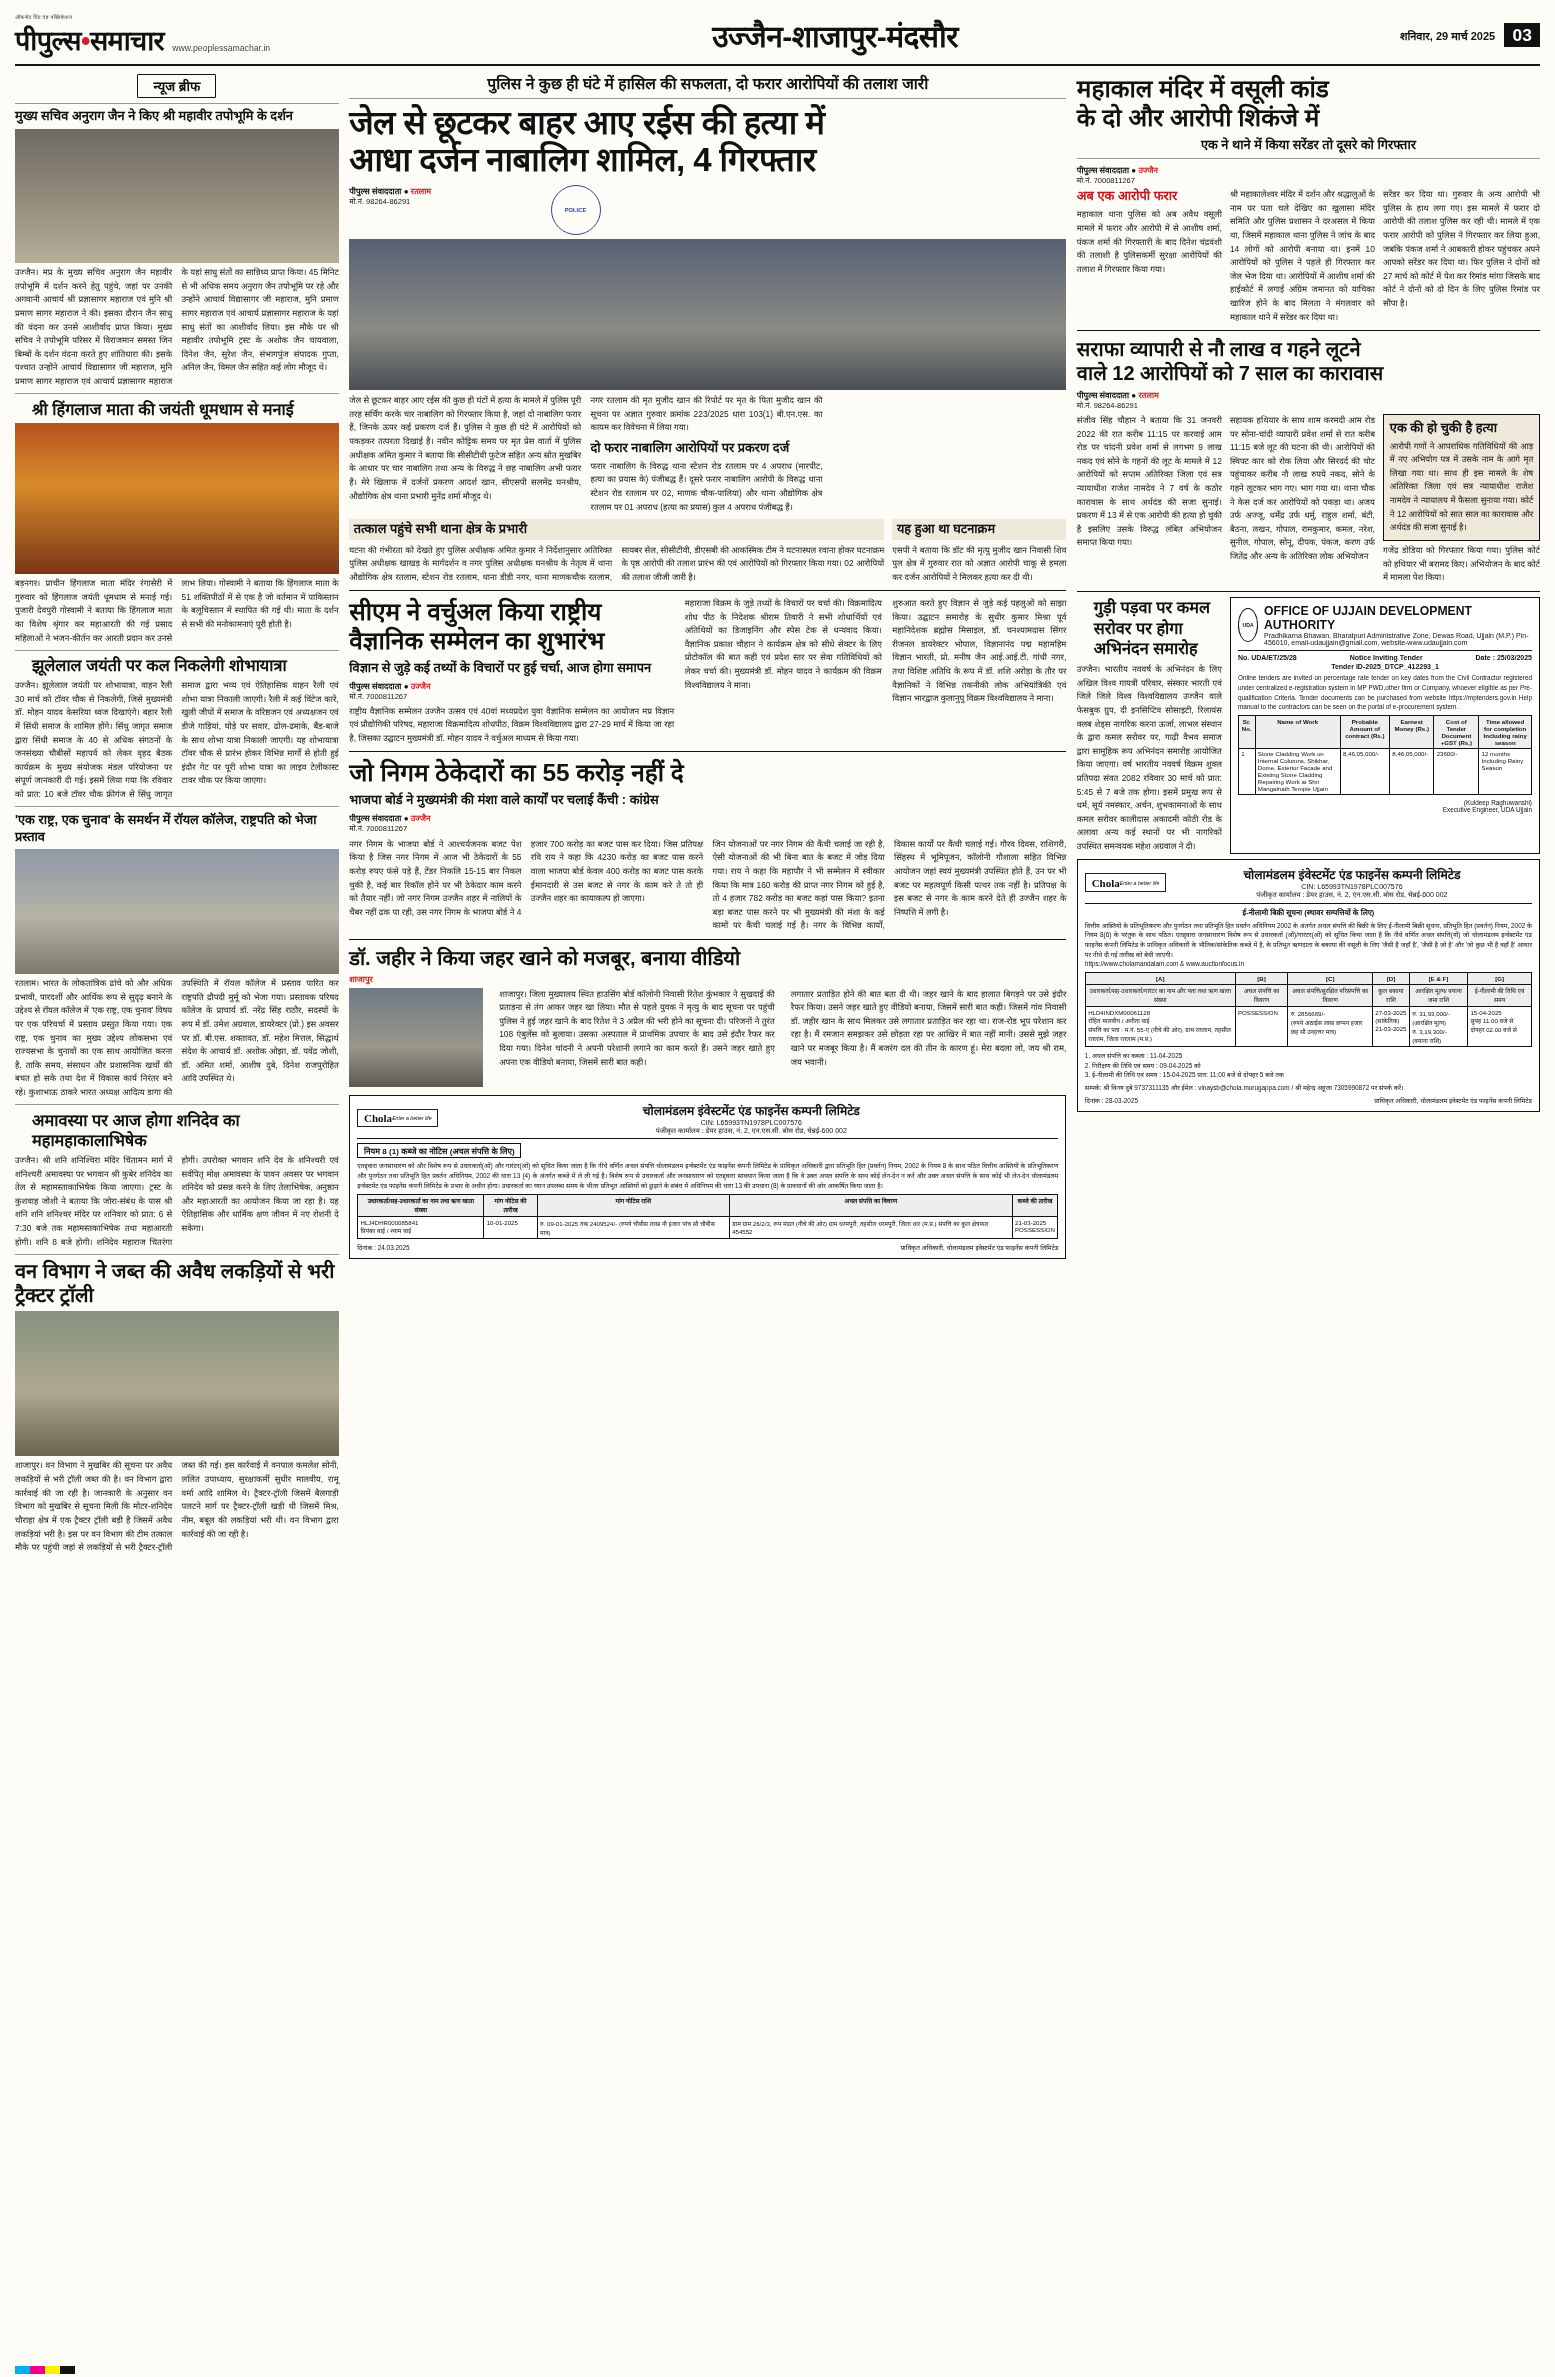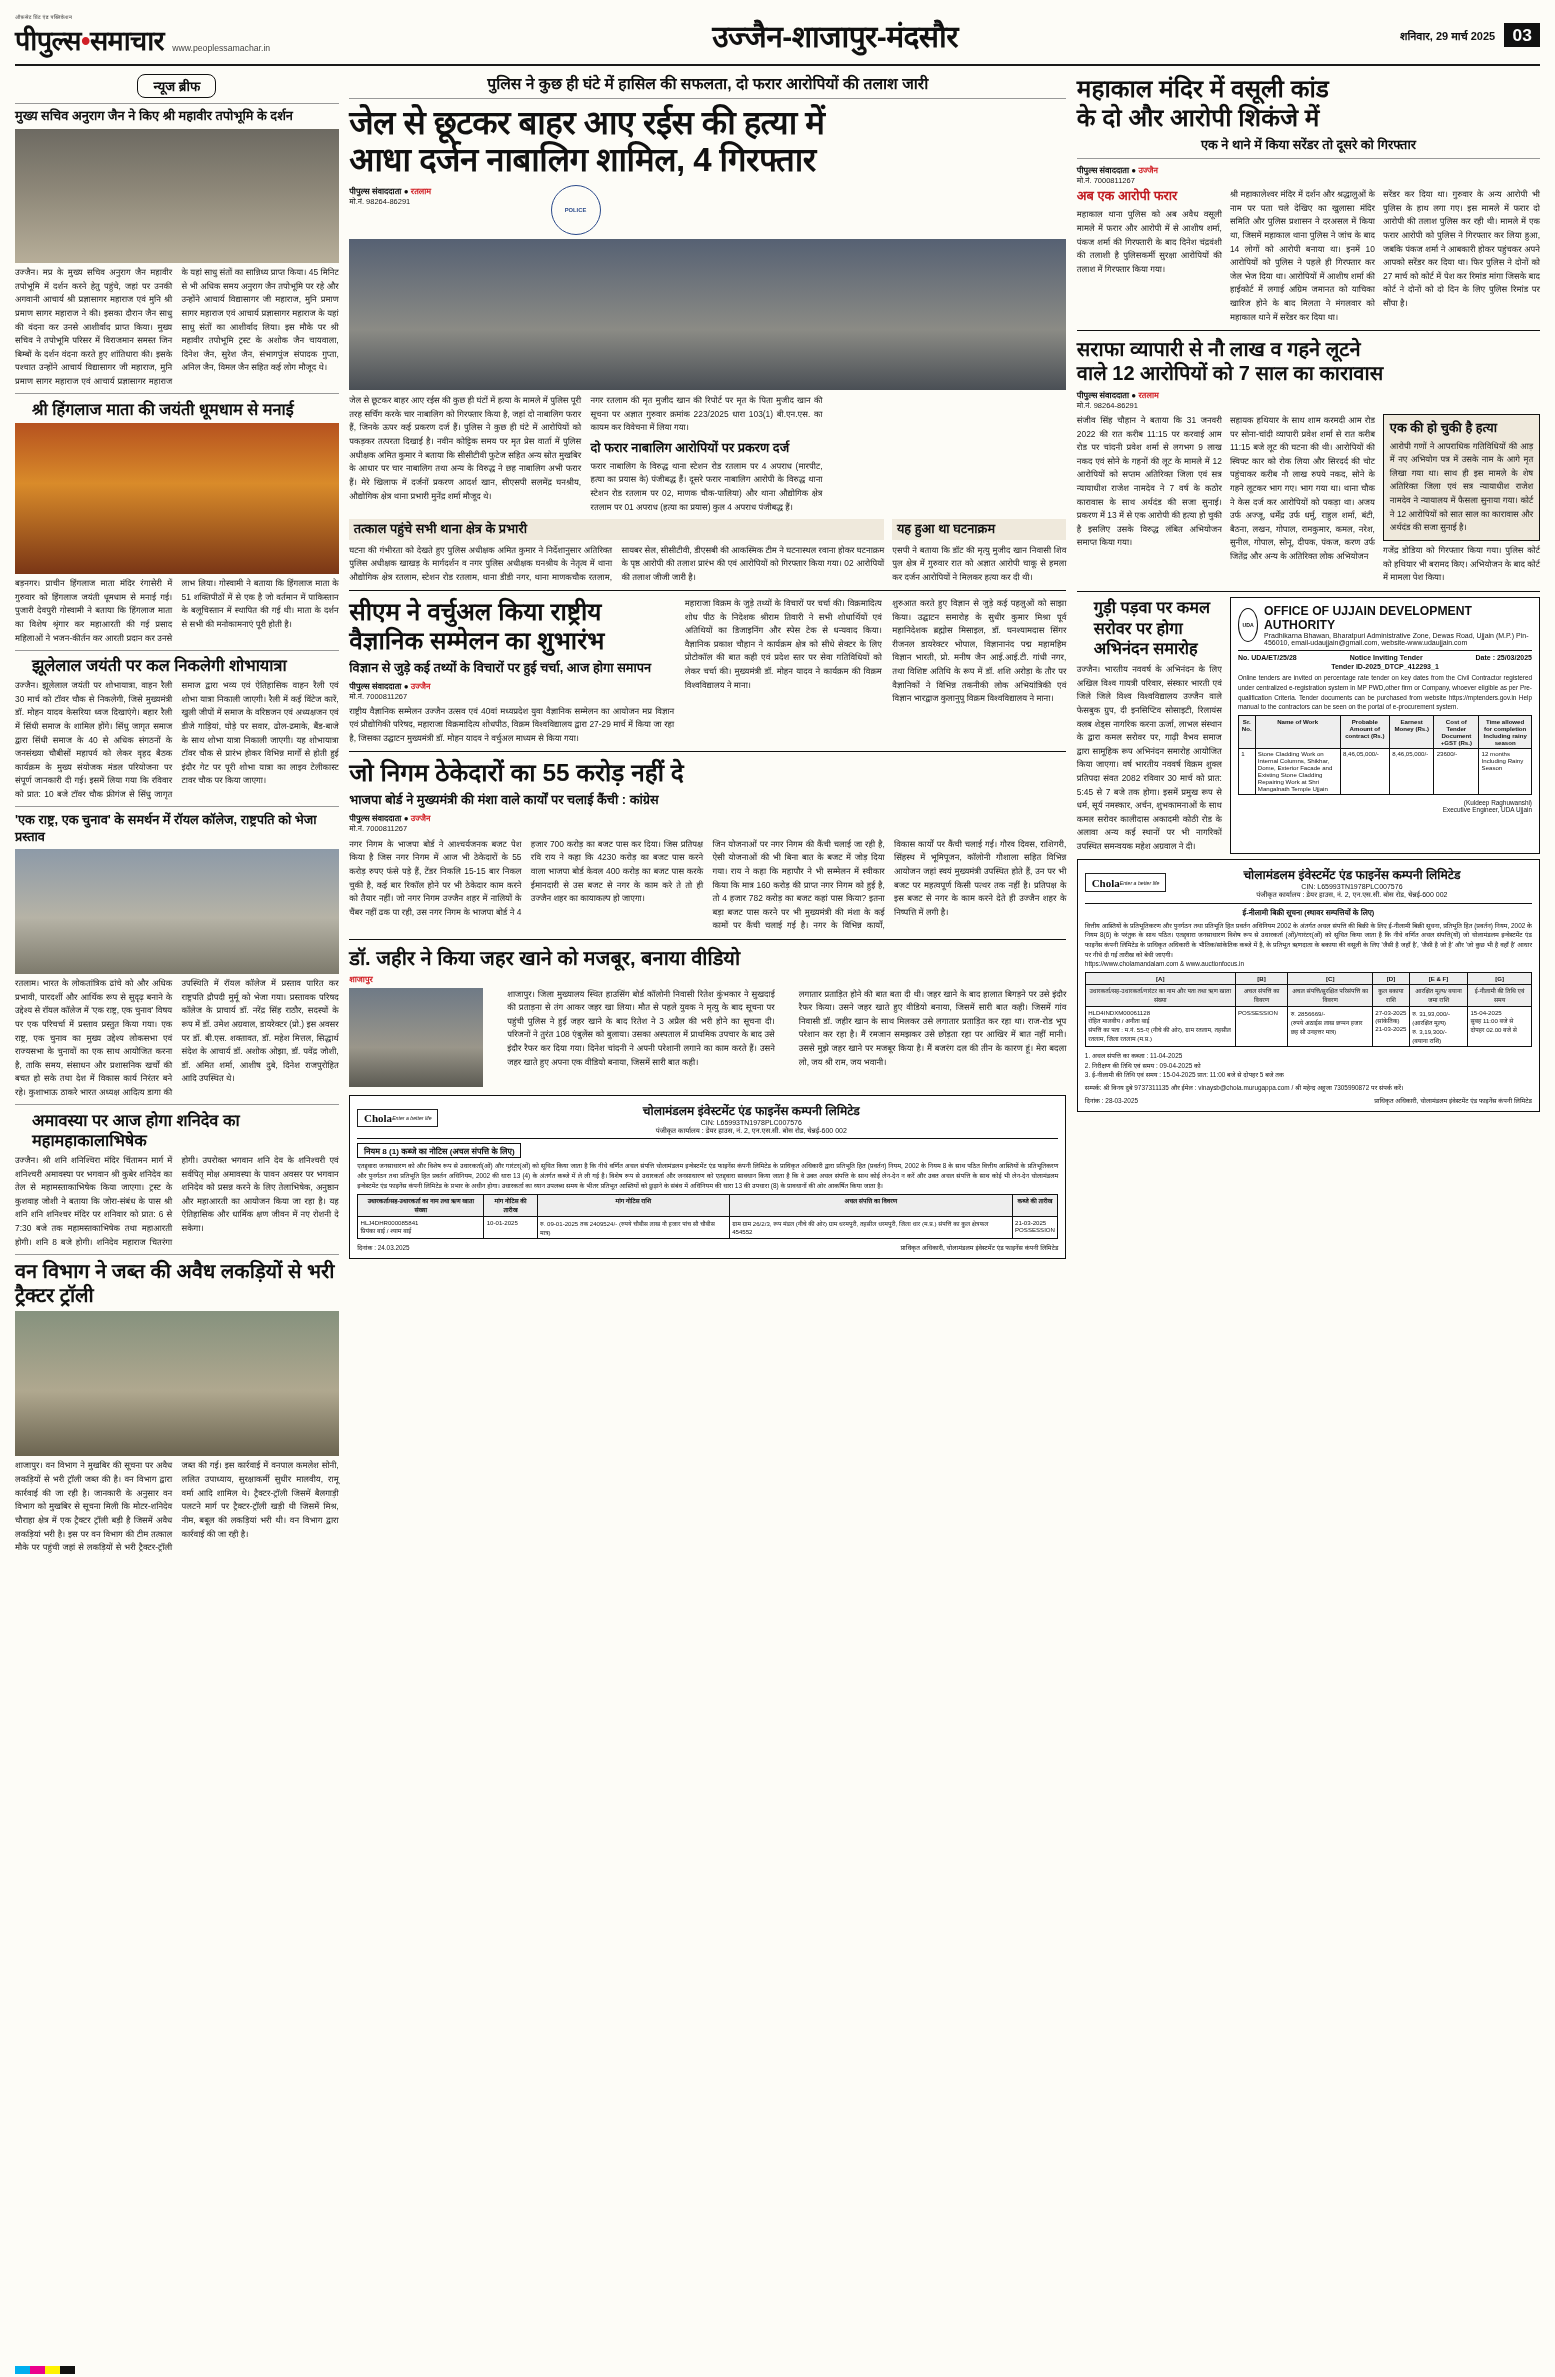--- a/index.html
+++ b/index.html
@@ -41,21 +41,21 @@
   .h-xl { font-size:24.4px; font-weight:bold; line-height:1.2; }
   .h-l  { font-size:20px; font-weight:bold; line-height:1.2; }
   .h-m  { font-size:16.3px; font-weight:bold; line-height:1.25;margin-left:17px; }
   .h-s  { font-size:12.8px; font-weight:bold; line-height:1.3; }
   .body-txt { font-size:8.4px; line-height:1.62; text-align:justify; color:#1a1a1a; }
   .byline { font-size:8.1px; font-weight:bold; }
   .byline .loc { color:#d12026; }
   .tag-red { color:#c01a20; }
 
   .newsbrief-badge { text-align:center; }
-  .nb-pill { display:inline-block; border:1.2px solid #111; border-radius:8px;
+  .nb-pill { display:inline-block; border:1.2px solid #111; border-radius:1px;
     padding:2.3px 15px; font-size:13.4px; font-weight:bold; }
 
   .photo { width:100%; background:#c9c4b8; display:block; position:relative;
     overflow:hidden; }
 
   .cols2 { column-count:2; column-gap:9.3px; }
 
   .boxnote { border:1.2px solid #111; padding:4.6px 5.8px; }
   .shade { background:#efe9dc; }
 
@@ -255,21 +255,21 @@
         </div>
       </div>
 
       <div class="rule-t mt10" style="padding-top:5.8px"></div>
 
       <div>
         <div class="h-l">डॉ. जहीर ने किया जहर खाने को मजबूर, बनाया वीडियो</div>
         <div class="byline mt6">
           <span class="loc">शाजापुर</span>
         </div>
-        <div style="display:flex; gap:24px; margin-top:3.5px;">
+        <div style="display:flex; gap:16px; margin-top:3.5px;">
           <div style="width:134px">
             <div class="photo ph-man" style="height:99px"></div>
           </div>
           <div style="flex:1" class="body-txt">शाजापुर। जिला मुख्यालय स्थित हाउसिंग बोर्ड कॉलोनी निवासी रितेश कुंभकार ने सुखदाई की प्रताड़ना से तंग आकर जहर खा लिया। मौत से पहले युवक ने मृत्यु के बाद सूचना पर पहुंची पुलिस ने हुई जहर खाने के बाद रितेश ने 3 अप्रैल की भरी होने का सूचना दी। परिजनों ने तुरंत 108 एंबुलेंस को बुलाया। उसका अस्पताल में प्राथमिक उपचार के बाद उसे इंदौर रैफर कर दिया गया। दिनेश चांदनी ने अपनी परेशानी लगाने का काम करते हैं। उसने जहर खाते हुए अपना एक वीडियो बनाया, जिसमें सारी बात कही।</div>
           <div style="flex:1" class="body-txt">लगातार प्रताड़ित होने की बात बता दी थी। जहर खाने के बाद हालात बिगड़ने पर उसे इंदौर रैफर किया। उसने जहर खाते हुए वीडियो बनाया, जिसमें सारी बात कही। जिसमें गांव निवासी डॉ. जहीर खान के साथ मिलकर उसे लगातार प्रताड़ित कर रहा था। राज-रोड भूप परेशान कर रहा है। मैं रमजान समझकर उसे छोड़ता रहा पर आखिर में बात नहीं मानी। उससे मुझे जहर खाने पर मजबूर किया है। मैं बजरंग दल की तीन के कारण हूं। मेरा बदला लो, जय श्री राम, जय भवानी।</div>
         </div>
       </div>
 
       <div class="ad mt14">
         <div class="ad-head">

